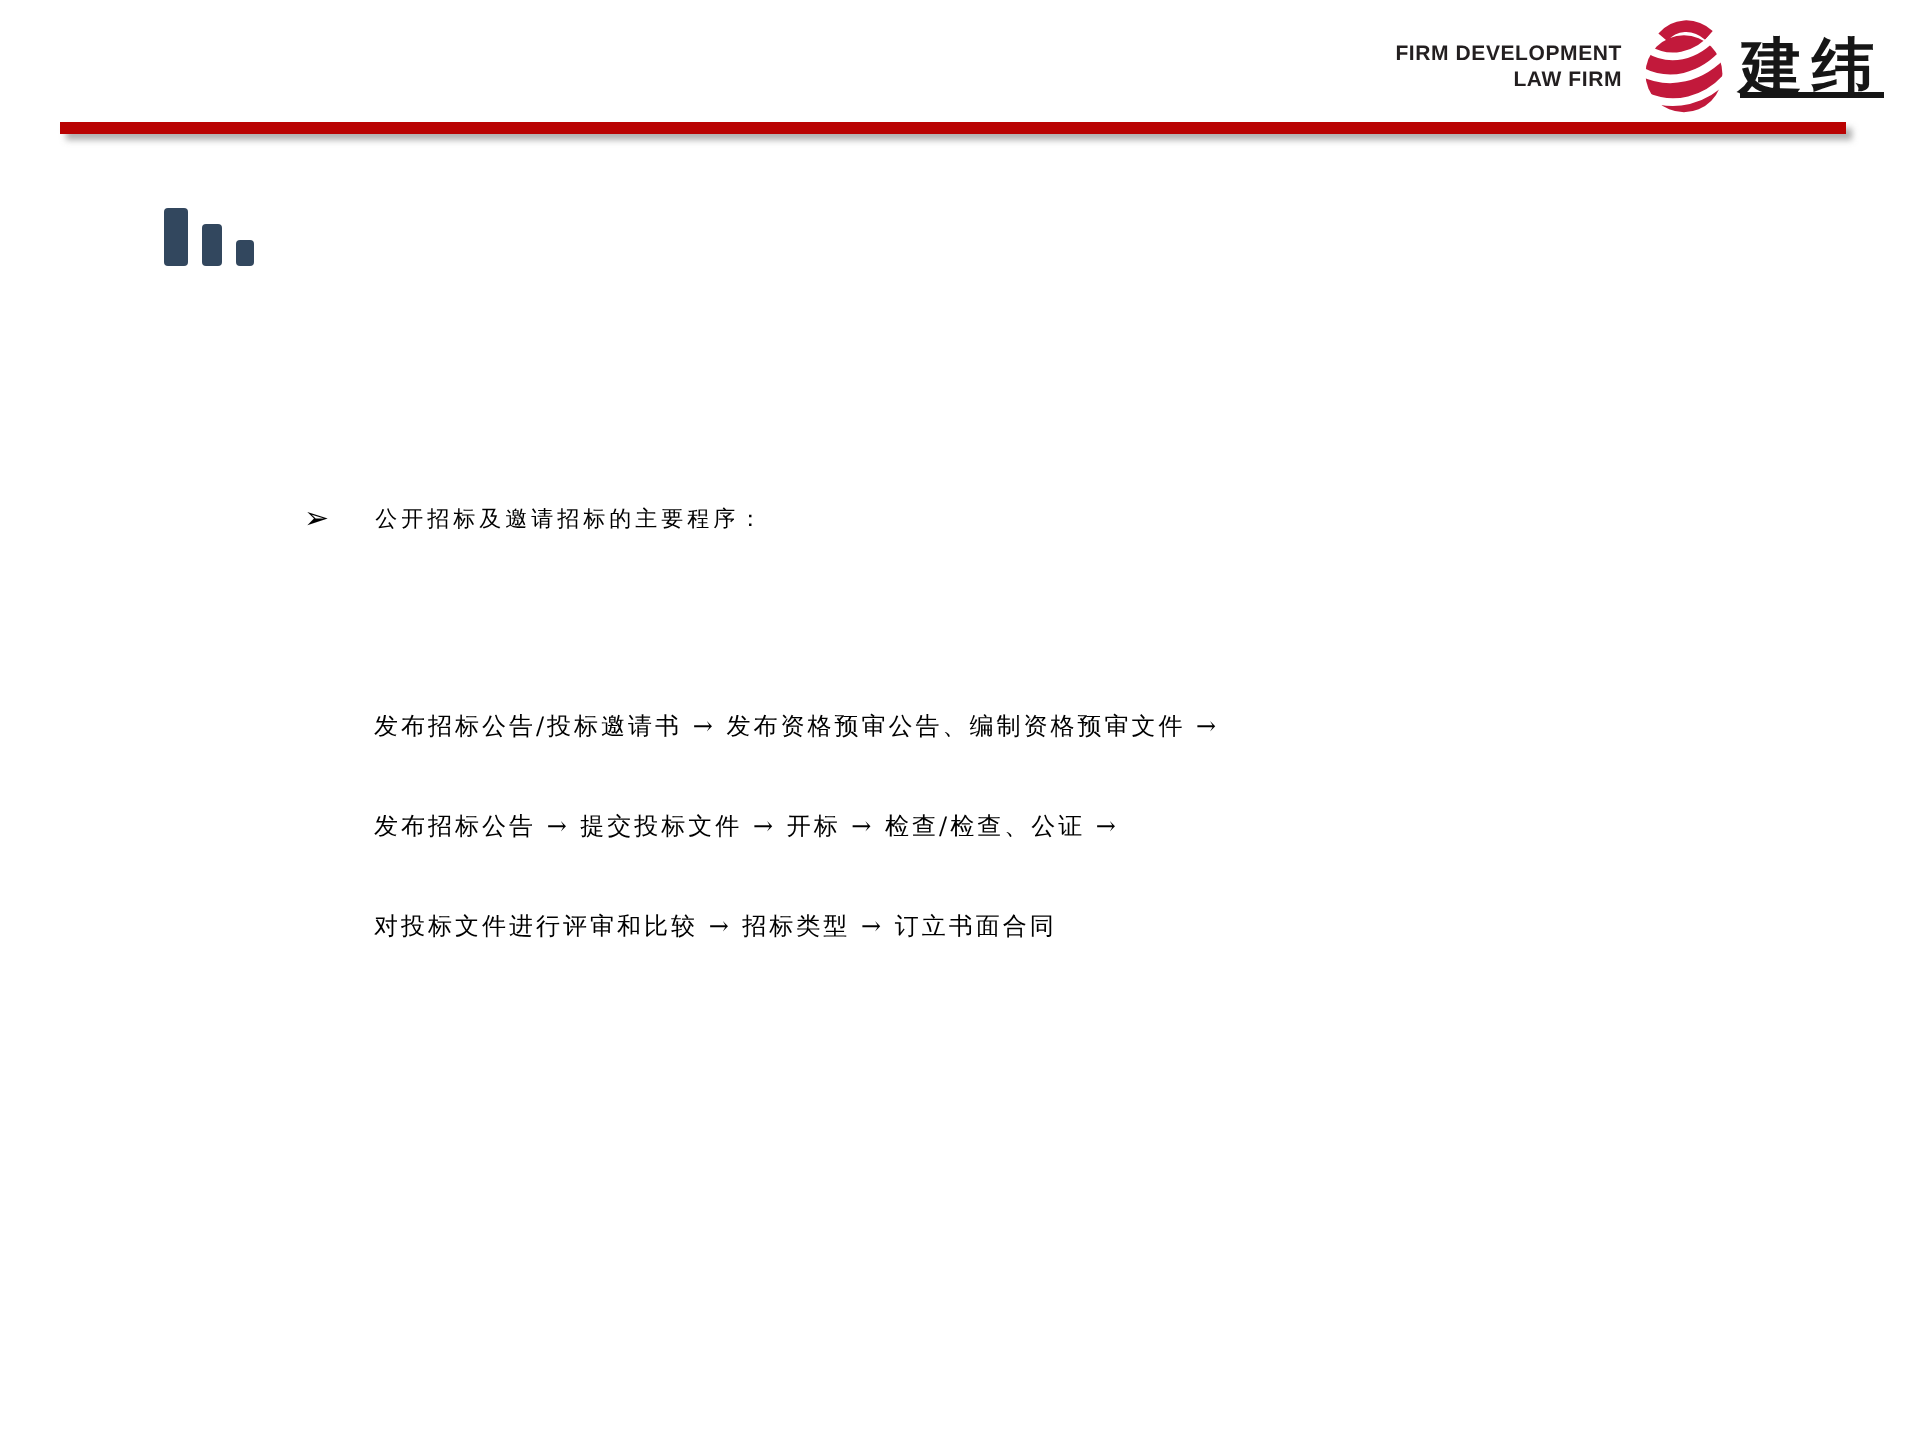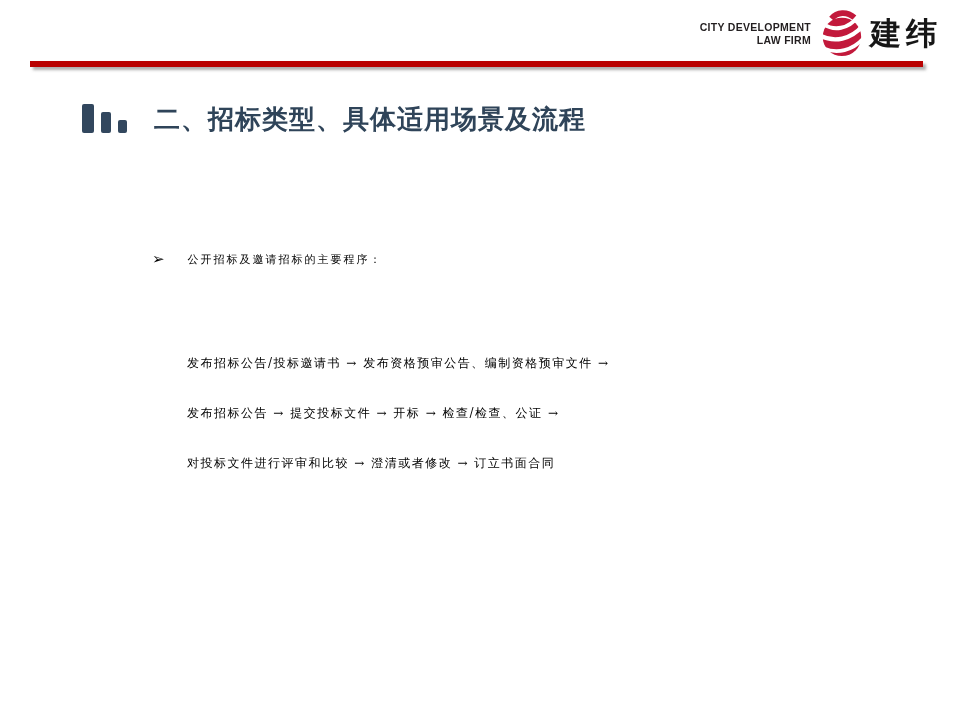--- a/index.html
+++ b/index.html
@@ -40,20 +40,21 @@
     display: block;
   }
   .logo-cn {
     font-family: "DejaVu Serif", serif;
     font-size: 31px;
     font-weight: 600;
     color: #161616;
     letter-spacing: 5px;
     margin-left: 4px;
     white-space: nowrap;
+    text-decoration: underline;
   }
 
   
   .divider {
     position: absolute;
     left: 30px;
     top: 61px;
     width: 893px;
     height: 6px;
     background: #b90202;
@@ -127,46 +128,45 @@
     white-space: nowrap;
   }
 </style>
 </head>
 <body>
 
 <div class="slide">
 
   <div class="logo">
     <div class="logo-en">
-      <div>CITY DEVELOPMENT</div>
+      <div>FIRM DEVELOPMENT</div>
       <div>LAW FIRM</div>
     </div>
     <svg class="logo-icon" viewBox="0 0 52 52" aria-hidden="true">
       <path d="M16 10 C 22 3, 32 2, 40 9" stroke="#c2193b" stroke-width="6" fill="none"></path>
       <circle cx="27" cy="29" r="20" fill="#c2193b"></circle>
       <path d="M8 16 C 19 23, 33 21, 44 8" stroke="#ffffff" stroke-width="4" fill="none"></path>
       <path d="M5 28 C 19 35, 36 32, 49 17" stroke="#ffffff" stroke-width="4.5" fill="none"></path>
       <path d="M8 41 C 22 47, 38 43, 49 31" stroke="#ffffff" stroke-width="4" fill="none"></path>
     </svg>
     <div class="logo-cn">建纬</div>
   </div>
 
   <div class="divider"></div>
 
   <div class="title-deco">
     <span class="bar b1"></span>
     <span class="bar b2"></span>
     <span class="bar b3"></span>
   </div>
-  <h1 class="title">二、招标类型、具体适用场景及流程</h1>
 
   <div class="bullet-row">
     <span class="bullet-marker">➢</span>
     <span class="bullet-text">公开招标及邀请招标的主要程序：</span>
   </div>
 
   <div class="flow">
     <div class="flow-line">发布招标公告/投标邀请书 → 发布资格预审公告、编制资格预审文件 →</div>
     <div class="flow-line">发布招标公告 → 提交投标文件 → 开标 → 检查/检查、公证 →</div>
-    <div class="flow-line">对投标文件进行评审和比较 → 澄清或者修改 → 订立书面合同</div>
+    <div class="flow-line">对投标文件进行评审和比较 → 招标类型 → 订立书面合同</div>
   </div>
 
 </div>
 
 </body></html>

